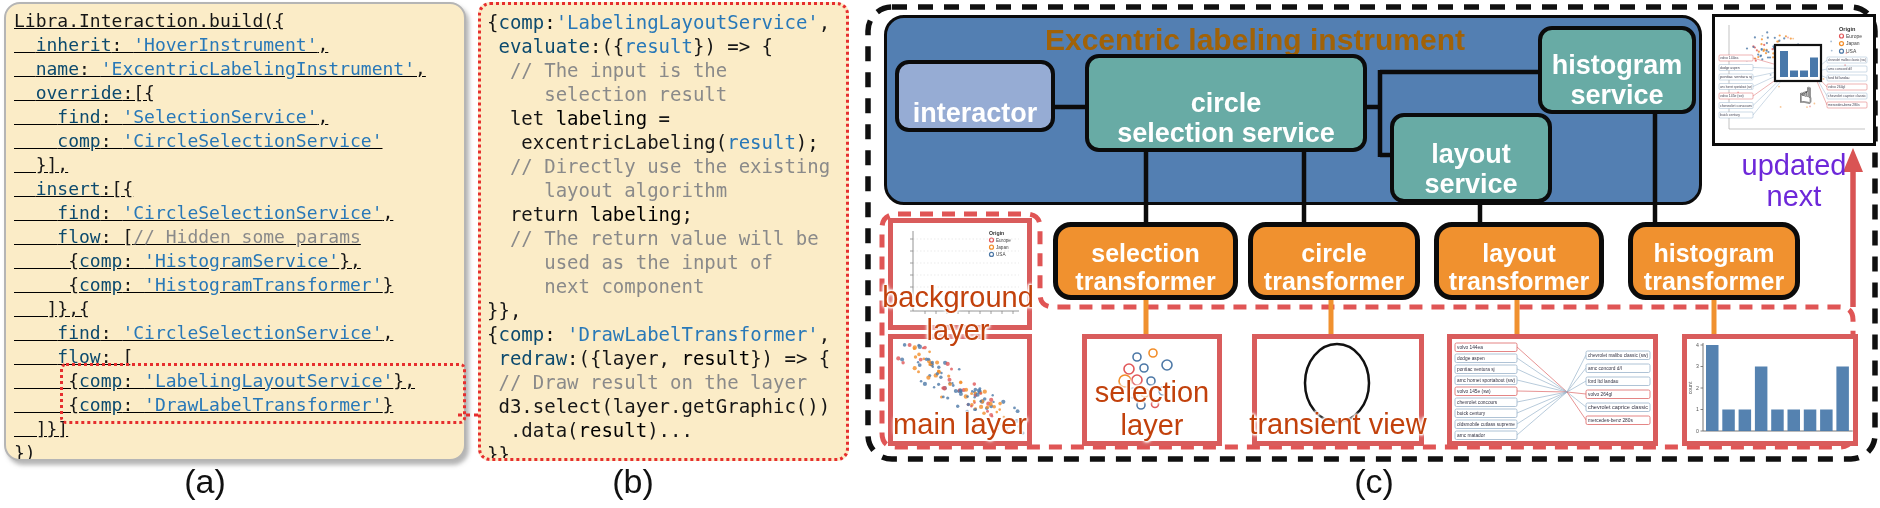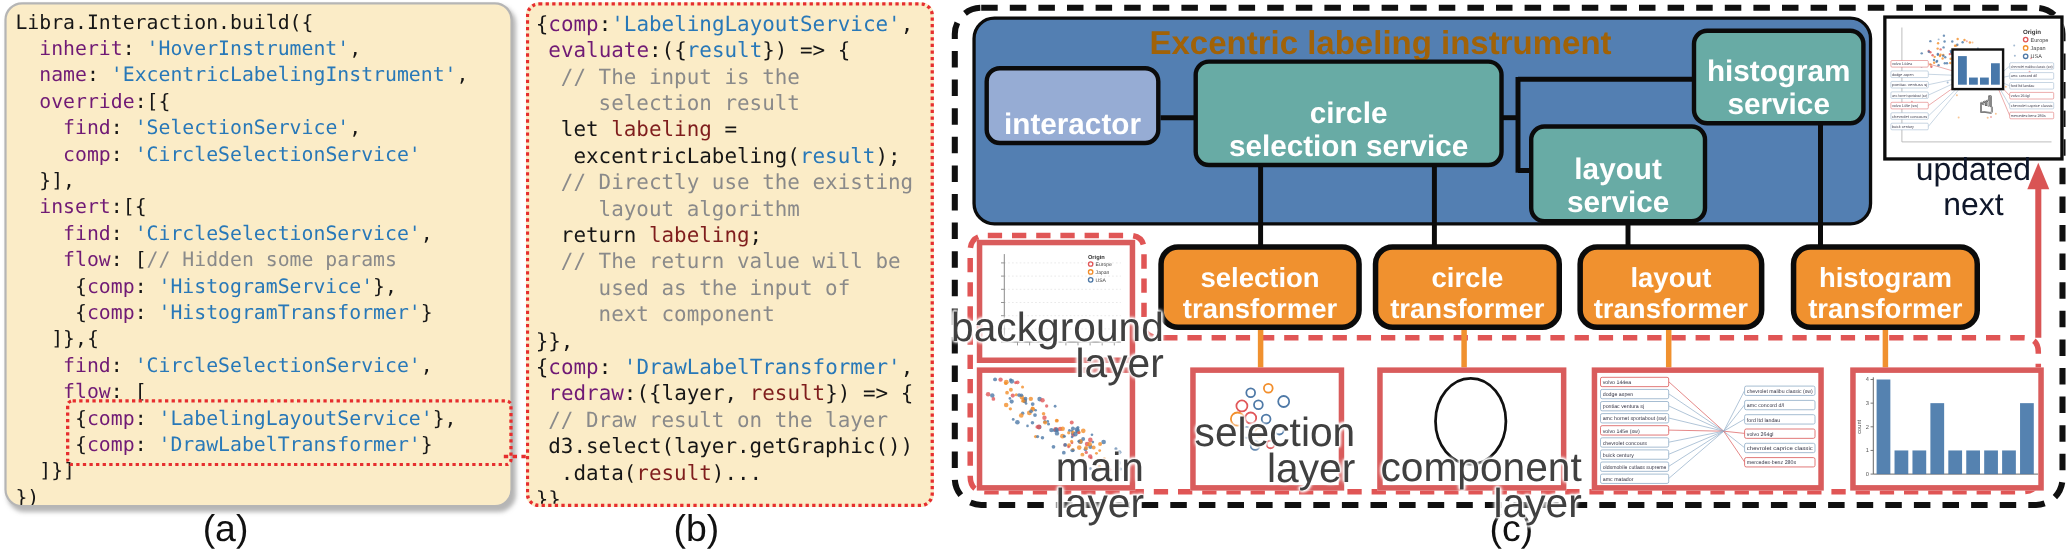--- a/index.html
+++ b/index.html
@@ -2,46 +2,46 @@
 <html><head>
 <meta charset="utf-8">
 <style>
   html,body{margin:0;padding:0;background:#fff;}
   .stage{position:relative;width:1880px;height:508px;background:#fff;overflow:hidden;
          font-family:"Liberation Sans",sans-serif;}
   
   .codeblock{position:absolute;background:#fbecc7;box-sizing:border-box;
              font-family:"DejaVu Sans Mono",monospace;white-space:pre;overflow:hidden;}
   .block-a{left:4px;top:2px;width:462px;height:459px;border:2px solid #b5b5b5;border-radius:16px;
-           box-shadow:3px 4px 4px rgba(110,110,110,.5);padding:5px 12px 0 8px;font-size:18px;line-height:24px;}
+           box-shadow:3px 4px 4px rgba(110,110,110,.5);padding:5px 12px 0 8px;font-size:18px;line-height:24px;text-decoration:underline;}
   .block-b{left:478px;top:2px;width:371px;height:459px;border:3px dotted #e62e2e;border-radius:12px;
            padding:5px 0 0 6px;font-size:19px;line-height:24px;}
   .code-line{height:24px;}
-  .tok-p{color:#161616}.tok-k{color:#701a75}.tok-s{color:#2878b8}.tok-c{color:#8a8a8a}.tok-v{color:#7f1d1d}
+  .tok-p{color:#161616}.tok-k{color:#0c4a6e}.tok-s{color:#2878b8}.tok-c{color:#8a8a8a}.tok-v{color:#000000}
   .dotted-box{position:absolute;left:60px;top:363px;width:400px;height:55px;
               border:3px dotted #e62e2e;border-radius:6px;z-index:6;pointer-events:none;}
   
   .panel-label{position:absolute;top:462px;font-size:34px;color:#111;text-align:center;}
   
   .wires{position:absolute;left:0;top:0;z-index:3;}
   .bluepanel{position:absolute;left:884px;top:15px;width:818px;height:190px;border:3.5px solid #0b0b0b;
              border-radius:20px;box-sizing:border-box;z-index:2;}
   .dg-title{position:absolute;left:955px;top:23px;width:600px;text-align:center;font-size:30px;
             font-weight:bold;color:#a16207;z-index:4;}
   .box{position:absolute;box-sizing:border-box;display:flex;flex-direction:column;align-items:center;
        justify-content:flex-end;color:#fff;font-weight:bold;text-align:center;line-height:1.12;z-index:4;}
   .svc{border:4px solid #0b0b0b;border-radius:14px;}
   .tfm{border:5px solid #0b0b0b;border-radius:18px;font-size:25px;}
   .layerbox{position:absolute;box-sizing:border-box;background:#fff;border:5px solid #d95c5c;z-index:4;}
-  .layer-label{position:absolute;z-index:6;color:#404040;font-size:37px;text-align:right;line-height:33px;
+  .layer-label{position:absolute;z-index:6;color:#c2410c;font-size:29px;text-align:center;line-height:33px;
                text-shadow:0 0 3px #fff,0 0 3px #fff,0 0 4px #fff,0 0 5px #fff,1px 1px 2px #fff,-1px -1px 2px #fff;}
   .updated-view{position:absolute;left:1712px;top:14px;width:164px;height:132px;background:#fff;
                 border:3px solid #0b0b0b;box-sizing:border-box;z-index:4;}
-  .updated-label{position:absolute;left:1712px;top:140px;width:164px;text-align:center;font-size:29px;
-                 line-height:31px;color:#0f172a;z-index:5;}
+  .updated-label{position:absolute;left:1712px;top:150px;width:164px;text-align:center;font-size:29px;
+                 line-height:31px;color:#6d28d9;z-index:5;}
   .thumb{position:absolute;left:0;top:0;}
 </style>
 </head>
 <body>
 
 <div class="stage">
 
   <div class="codeblock block-a" id="code-a"><div class="code-line"><span class="tok-p">Libra.Interaction.build({</span></div><div class="code-line"><span class="tok-p">  </span><span class="tok-k">inherit</span><span class="tok-p">: </span><span class="tok-s">'HoverInstrument'</span><span class="tok-p">,</span></div><div class="code-line"><span class="tok-p">  </span><span class="tok-k">name</span><span class="tok-p">: </span><span class="tok-s">'ExcentricLabelingInstrument'</span><span class="tok-p">,</span></div><div class="code-line"><span class="tok-p">  </span><span class="tok-k">override</span><span class="tok-p">:[{</span></div><div class="code-line"><span class="tok-p">    </span><span class="tok-k">find</span><span class="tok-p">: </span><span class="tok-s">'SelectionService'</span><span class="tok-p">,</span></div><div class="code-line"><span class="tok-p">    </span><span class="tok-k">comp</span><span class="tok-p">: </span><span class="tok-s">'CircleSelectionService'</span></div><div class="code-line"><span class="tok-p">  }],</span></div><div class="code-line"><span class="tok-p">  </span><span class="tok-k">insert</span><span class="tok-p">:[{</span></div><div class="code-line"><span class="tok-p">    </span><span class="tok-k">find</span><span class="tok-p">: </span><span class="tok-s">'CircleSelectionService'</span><span class="tok-p">,</span></div><div class="code-line"><span class="tok-p">    </span><span class="tok-k">flow</span><span class="tok-p">: [</span><span class="tok-c">// Hidden some params</span></div><div class="code-line"><span class="tok-p">     {</span><span class="tok-k">comp</span><span class="tok-p">: </span><span class="tok-s">'HistogramService'</span><span class="tok-p">},</span></div><div class="code-line"><span class="tok-p">     {</span><span class="tok-k">comp</span><span class="tok-p">: </span><span class="tok-s">'HistogramTransformer'</span><span class="tok-p">}</span></div><div class="code-line"><span class="tok-p">   ]},{</span></div><div class="code-line"><span class="tok-p">    </span><span class="tok-k">find</span><span class="tok-p">: </span><span class="tok-s">'CircleSelectionService'</span><span class="tok-p">,</span></div><div class="code-line"><span class="tok-p">    </span><span class="tok-k">flow</span><span class="tok-p">: [</span></div><div class="code-line"><span class="tok-p">     {</span><span class="tok-k">comp</span><span class="tok-p">: </span><span class="tok-s">'LabelingLayoutService'</span><span class="tok-p">},</span></div><div class="code-line"><span class="tok-p">     {</span><span class="tok-k">comp</span><span class="tok-p">: </span><span class="tok-s">'DrawLabelTransformer'</span><span class="tok-p">}</span></div><div class="code-line"><span class="tok-p">  ]}]</span></div><div class="code-line"><span class="tok-p">})</span></div></div>
   <div class="dotted-box"></div>
 
@@ -525,18 +525,18 @@
 
   <div class="layer-label" style="left:858px;top:281px;width:200px;">
     <div>background</div>
     <div>layer</div>
   </div>
   <div class="layer-label" style="left:880px;top:408px;width:160px;">main layer</div>
   <div class="layer-label" style="left:1072px;top:376px;width:160px;">
     <div>selection</div>
     <div>layer</div>
   </div>
-  <div class="layer-label" style="left:1238px;top:408px;width:200px;">component layer</div>
+  <div class="layer-label" style="left:1238px;top:408px;width:200px;">transient view</div>
 
   <div class="panel-label" style="left:90px;width:230px;">(a)</div>
   <div class="panel-label" style="left:548px;width:170px;">(b)</div>
   <div class="panel-label" style="left:1274px;width:200px;">(c)</div>
 </div>
 
 </body></html>

